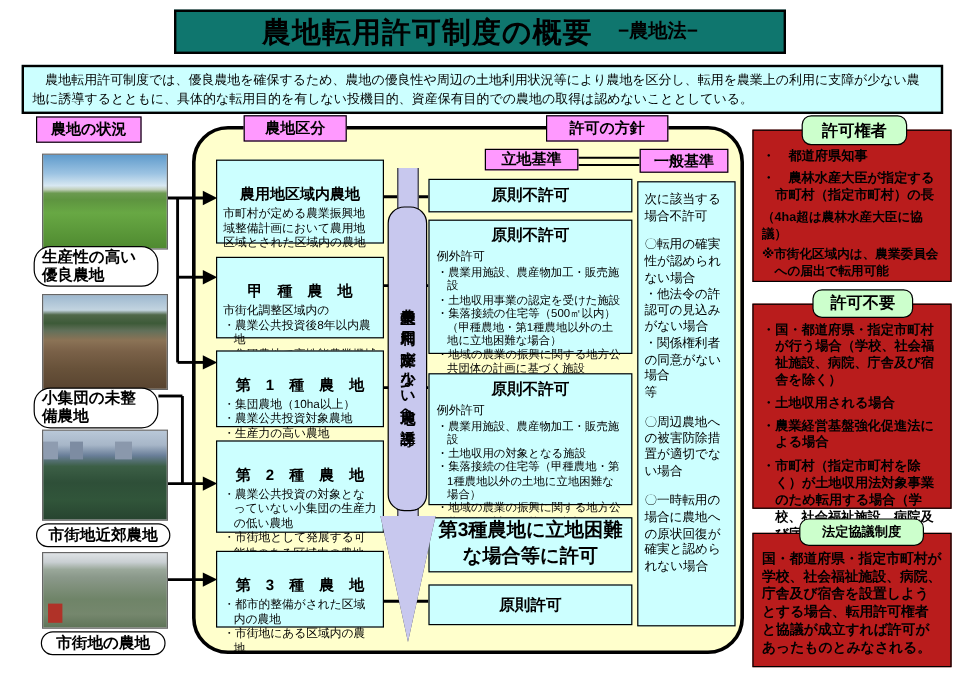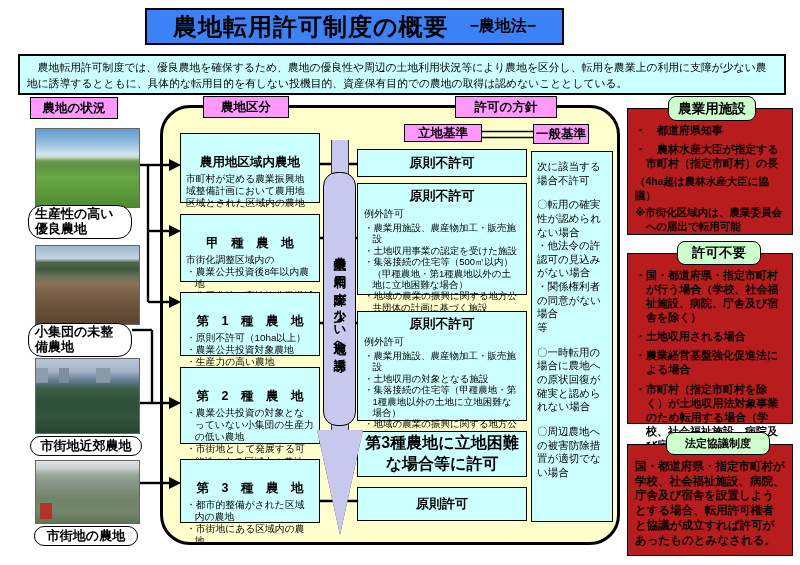--- a/index.html
+++ b/index.html
@@ -1,21 +1,21 @@
 <!DOCTYPE html>
 <html lang="ja"><head>
 <meta charset="utf-8">
 <style>
   html,body{margin:0;padding:0;background:#fff;}
   #canvas{position:relative;width:800px;height:565px;background:#fff;overflow:hidden;
           font-family:"Liberation Sans","DejaVu Sans",sans-serif;color:#000;}
   .abs{position:absolute;box-sizing:border-box;}
 
   
-  .title-bar{left:145px;top:8px;width:419px;height:37px;background:#3b82f6;border:2.5px solid #000;
+  .title-bar{left:145px;top:8px;width:510px;height:37px;background:#0f766e;border:2.5px solid #000;
              display:flex;align-items:center;justify-content:center;gap:21px;z-index:4;}
   .title-main{font-size:24px;font-weight:bold;letter-spacing:1px;}
   .title-sub{font-size:16px;font-weight:bold;}
   .intro-box{left:18px;top:54px;width:768px;height:41px;background:#ccffff;border:2px solid #000;
              font-size:10.8px;line-height:1.5;padding:3px 7px;z-index:2;}
 
   
   .pink-hdr{background:#ff99ff;border:1.6px solid #000;font-weight:bold;font-size:12.5px;
             display:flex;align-items:center;justify-content:center;z-index:5;}
   .green-hdr{background:#ccffcc;border:1.6px solid #000;border-radius:8px;font-weight:bold;font-size:13.5px;
@@ -88,21 +88,21 @@
   .ybox2{top:253px;height:171px;}
   .ybox3{top:444px;height:112px;font-size:11.5px;}
   .gh-1{left:668px;top:96px;width:88px;height:25px;}
   .gh-2{left:677px;top:241px;width:84px;height:24px;}
   .gh-3{left:666px;top:432px;width:104px;height:23px;font-size:11px;}
 
   .ph-jokyo{left:30px;top:97px;width:88px;height:22px;}
   .ph-kubun{left:203px;top:96px;width:86px;height:22px;}
   .ph-hoshin{left:455px;top:96px;width:102px;height:22px;}
   .ph-ricchi{left:404px;top:124px;width:78px;height:18px;}
-  .ph-ippan{left:533px;top:124px;width:56px;height:20px;}
+  .ph-ippan{left:533px;top:124px;width:74px;height:20px;}
 
   svg.connectors{position:absolute;left:0;top:0;z-index:1;}
 </style>
 </head>
 <body>
 
 <div id="canvas">
 
   <div class="abs title-bar">
     <span class="title-main">農地転用許可制度の概要</span>
@@ -160,21 +160,21 @@
     <div class="cb-line">市町村が定める農業振興地域整備計画において農用地区域とされた区域内の農地</div>
   </div>
   <div class="abs cbox cbox2">
     <div class="cb-title">甲　種　農　地</div>
     <div class="cb-line">市街化調整区域内の</div>
     <div class="cb-line bullet">・農業公共投資後8年以内農地</div>
     <div class="cb-line bullet">・集団農地で高性能農業機械での営農可能農地</div>
   </div>
   <div class="abs cbox cbox3">
     <div class="cb-title">第　1　種　農　地</div>
-    <div class="cb-line bullet">・原則不許可（10ha以上）</div>
+    <div class="cb-line bullet">・集団農地（10ha以上）</div>
     <div class="cb-line bullet">・農業公共投資対象農地</div>
     <div class="cb-line bullet">・生産力の高い農地</div>
   </div>
   <div class="abs cbox cbox4">
     <div class="cb-title">第　2　種　農　地</div>
     <div class="cb-line bullet">・農業公共投資の対象となっていない小集団の生産力の低い農地</div>
     <div class="cb-line bullet">・市街地として発展する可能性のある区域内の農地</div>
   </div>
   <div class="abs cbox cbox5">
     <div class="cb-title">第　3　種　農　地</div>
@@ -213,31 +213,31 @@
   <div class="abs lbox lbox-5">
     <div class="lb-title">原則許可</div>
   </div>
 
   <div class="abs gbox">
     <div class="g-line">次に該当する場合不許可</div>
     <div class="g-line g-gap">〇転用の確実性が認められない場合</div>
     <div class="g-line">・他法令の許認可の見込みがない場合</div>
     <div class="g-line">・関係権利者の同意がない場合</div>
     <div class="g-line">等</div>
+    <div class="g-line g-gap">〇周辺農地への被害防除措置が適切でない場合</div>
     <div class="g-line g-gap">〇一時転用の場合に農地への原状回復が確実と認められない場合</div>
-    <div class="g-line g-gap">〇周辺農地への被害防除措置が適切でない場合</div>
   </div>
 
   <div class="abs ybox ybox1">
     <div class="y-item">・　都道府県知事</div>
     <div class="y-item">・　農林水産大臣が指定する市町村（指定市町村）の長</div>
     <div class="y-note">（4ha超は農林水産大臣に協議）</div>
     <div class="y-note y-item">※市街化区域内は、農業委員会への届出で転用可能</div>
   </div>
-  <div class="abs green-hdr gh-1">農業用施設</div>
+  <div class="abs green-hdr gh-1">許可権者</div>
 
   <div class="abs ybox ybox2">
     <div class="y-item">・国・都道府県・指定市町村が行う場合（学校、社会福祉施設、病院、庁舎及び宿舎を除く）</div>
     <div class="y-item">・土地収用される場合</div>
     <div class="y-item">・農業経営基盤強化促進法による場合</div>
     <div class="y-item">・市町村（指定市町村を除く）が土地収用法対象事業のため転用する場合（学校、社会福祉施設、病院及び庁舎を除く）等</div>
   </div>
   <div class="abs ybox ybox3">
     <div>国・都道府県・指定市町村が学校、社会福祉施設、病院、庁舎及び宿舎を設置しようとする場合、転用許可権者と協議が成立すれば許可があったものとみなされる。</div>
   </div>

